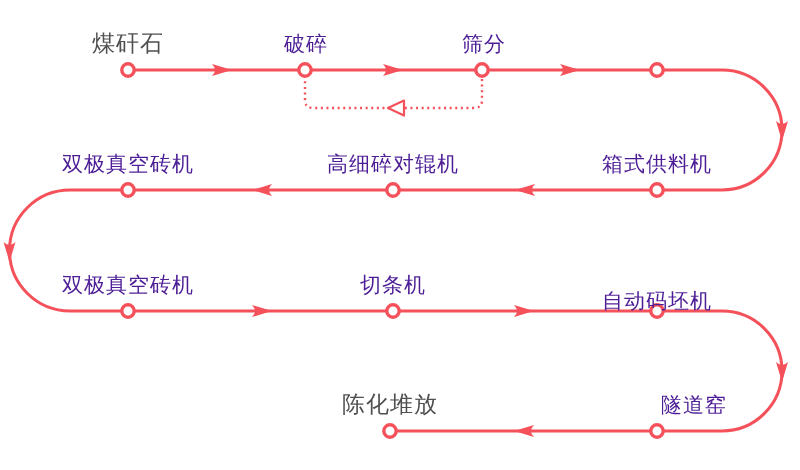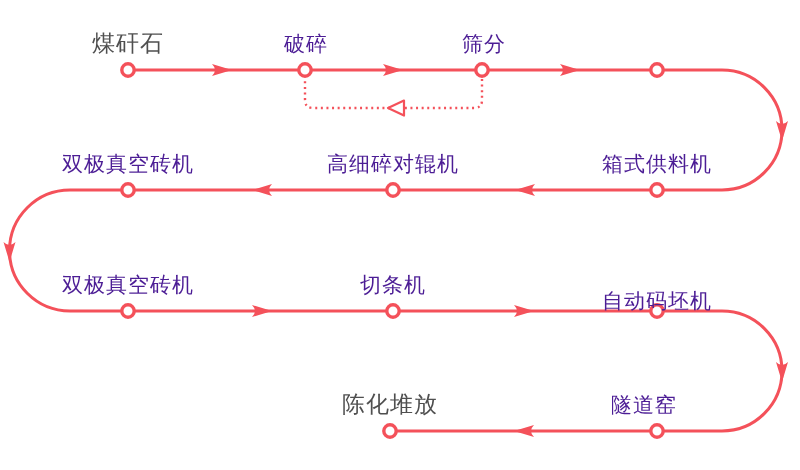--- a/index.html
+++ b/index.html
@@ -83,16 +83,16 @@
   <div class="lbl" style="left:484px; top:32px">筛分</div>
 
   <div class="lbl" style="left:393px; top:152px">高细碎对辊机</div>
   <div class="lbl" style="left:657px; top:152px">箱式供料机</div>
   <div class="lbl" style="left:128px; top:152px">双极真空砖机</div>
 
   <div class="lbl" style="left:128px; top:273px">双极真空砖机</div>
   <div class="lbl" style="left:393px; top:273px">切条机</div>
   <div class="lbl" style="left:657px; top:289px">自动码坯机</div>
 
-  <div class="lbl" style="left:644px; top:393px">隧道窑</div>
+  <div class="lbl" style="left:694px; top:393px">隧道窑</div>
   <div class="lbl bold" style="left:390px; top:391px">陈化堆放</div>
 
 </div>
 
 </body></html>

